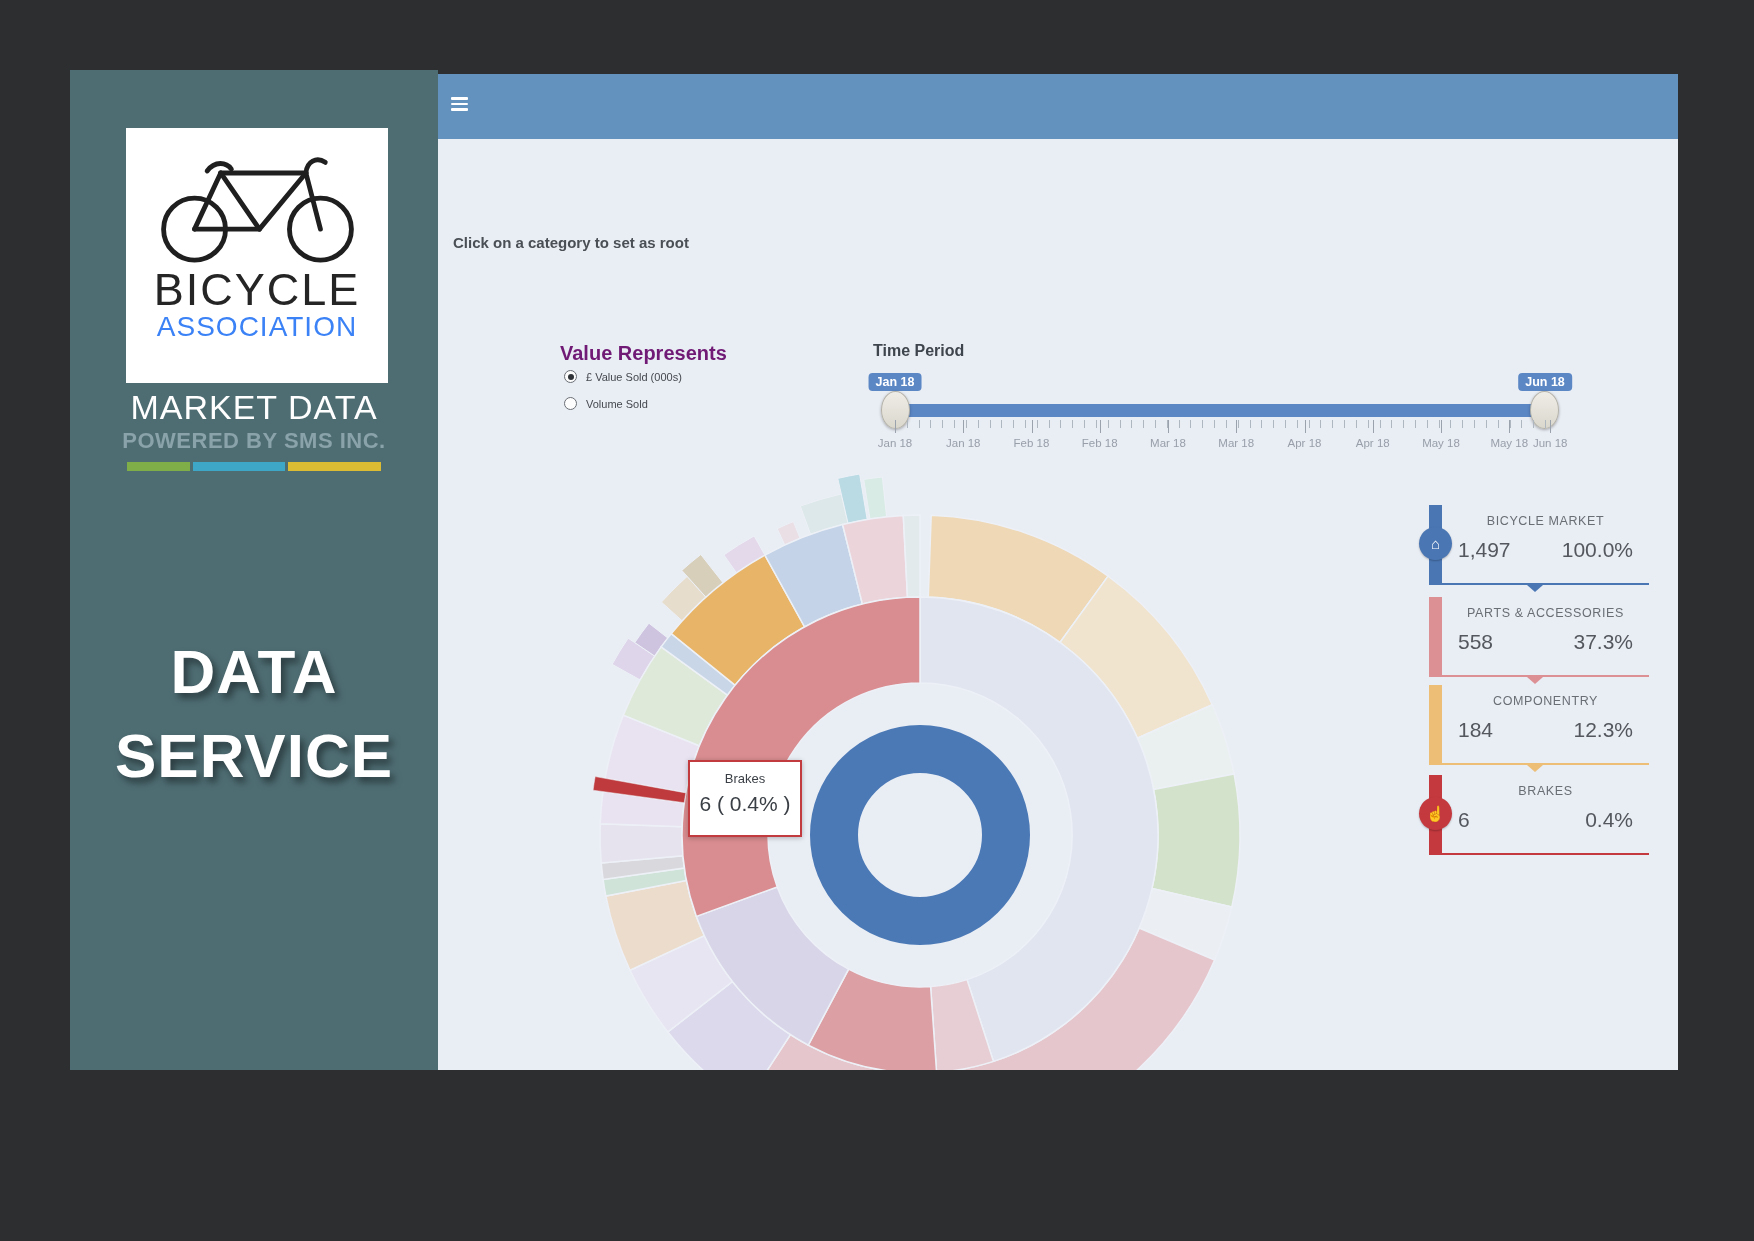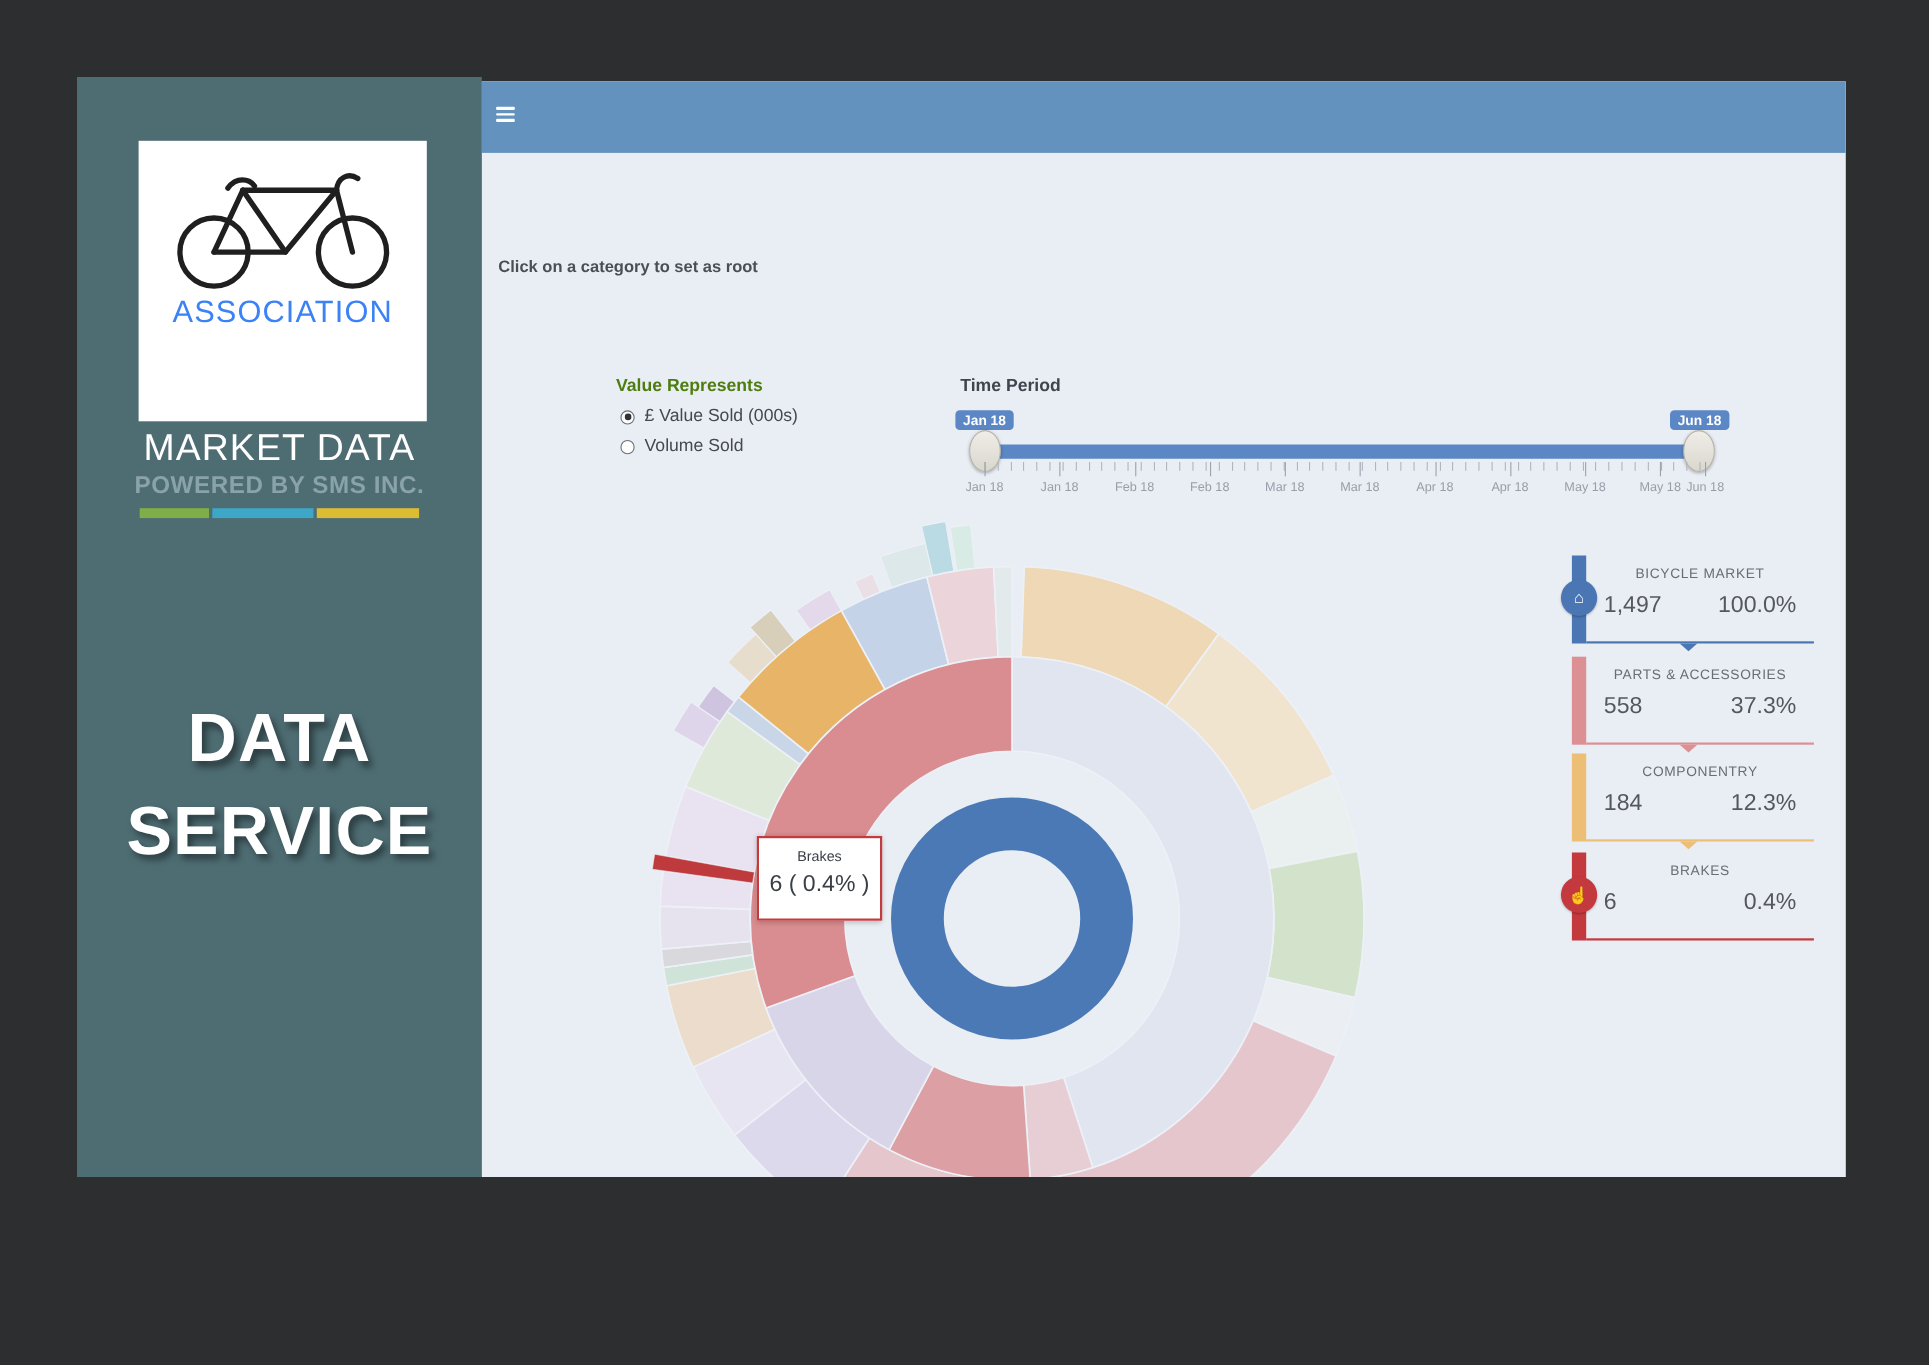--- a/index.html
+++ b/index.html
@@ -22,22 +22,22 @@
 
   
   .main{position:absolute;left:438px;top:74px;width:1240px;height:996px;background:#e9edf4;overflow:hidden;}
   .topbar{position:absolute;left:0;top:0;width:100%;height:65px;background:#6392bf;}
   .hamburger{position:absolute;left:13px;top:23px;width:18px;height:15px;cursor:pointer;}
   .hamburger span{display:block;width:17px;height:2.5px;background:#ffffff;margin-bottom:3px;border-radius:1px;}
 
   .page-title{position:absolute;left:13px;top:100px;font-size:42px;color:#3d434b;letter-spacing:-.5px;}
   .subtitle{position:absolute;left:15px;top:160px;font-size:15px;font-weight:bold;color:#4a4f55;}
 
-  .vr-label{position:absolute;left:122px;top:268px;font-size:16px;font-weight:bold;color:#4d7c0f;}
-  .radio-row{position:absolute;left:126px;display:flex;align-items:center;gap:9px;font-size:16px;color:#45494f;cursor:pointer;}
+  .vr-label{position:absolute;left:122px;top:268px;font-size:20px;font-weight:bold;color:#701a75;}
+  .radio-row{position:absolute;left:126px;display:flex;align-items:center;gap:9px;font-size:11px;color:#45494f;cursor:pointer;}
   .radio{width:13px;height:13px;border:1.5px solid #6a6f75;border-radius:50%;background:#fdfdfd;position:relative;flex:0 0 auto;}
   .radio.sel::after{content:"";position:absolute;left:2.5px;top:2.5px;width:6px;height:6px;border-radius:50%;background:#2f3338;}
 
   .tp-label{position:absolute;left:435px;top:268px;font-size:16px;font-weight:bold;color:#3f454c;}
   .slider{position:absolute;left:457px;top:330px;width:650px;height:60px;}
   .track{position:absolute;left:0;top:0;width:650px;height:13px;background:#5b87c5;border-radius:2px;cursor:pointer;}
   .handle{position:absolute;top:-13px;width:29px;height:38px;border-radius:50%;
           background:linear-gradient(#efede7,#dad7cd);border:1px solid #b3b1a8;
           box-shadow:0 1px 3px rgba(0,0,0,.3);cursor:grab;}
   .badge{position:absolute;top:-31px;transform:translateX(-50%);background:#5b87c5;color:#fff;
@@ -81,20 +81,21 @@
           <circle cx="175" cy="90" r="32"></circle>
           <path d="M58 30 c8 -11 20 -9 25 -2"></path>
           <path d="M72 32 L45 90"></path>
           <path d="M72 32 L160 32"></path>
           <path d="M160 32 L175 90"></path>
           <path d="M72 32 L112 90"></path>
           <path d="M45 90 L112 90 L160 32"></path>
           <path d="M160 32 c1 -12 11 -17 20 -11"></path>
         </g>
       </svg>
+      <div class="logo-line1">BICYCLE</div>
       <div class="logo-line2">ASSOCIATION</div>
     </div>
     <div class="md-title">MARKET DATA</div>
     <div class="powered">POWERED BY SMS INC.</div>
     <div class="bars">
         <div style="background: rgb(127, 174, 73); width: 63px;"></div>
         <div style="background: rgb(62, 166, 198); width: 92px;"></div>
         <div style="background: rgb(220, 188, 51); width: 93px;"></div>
       </div>
     <div class="big-text">

